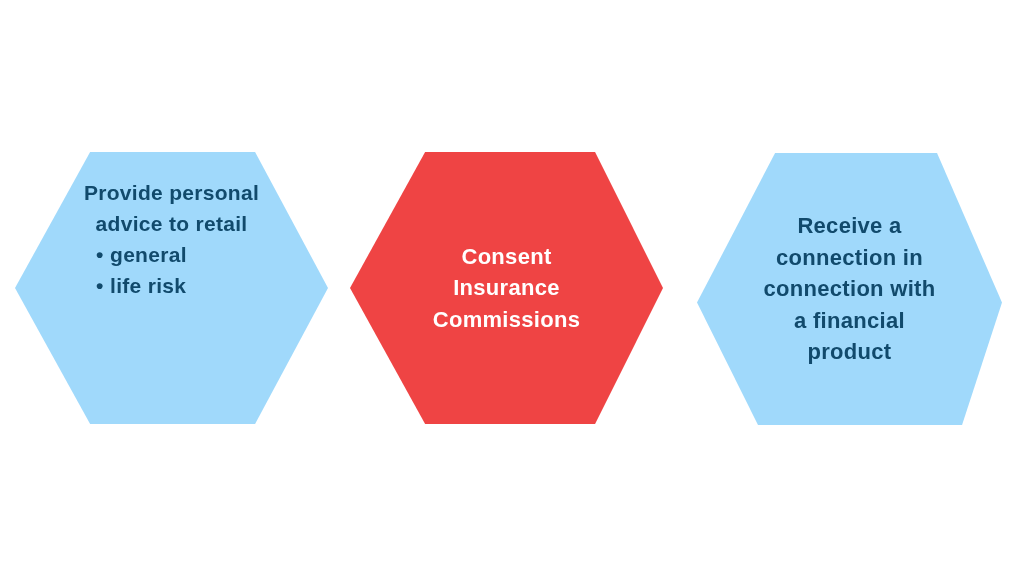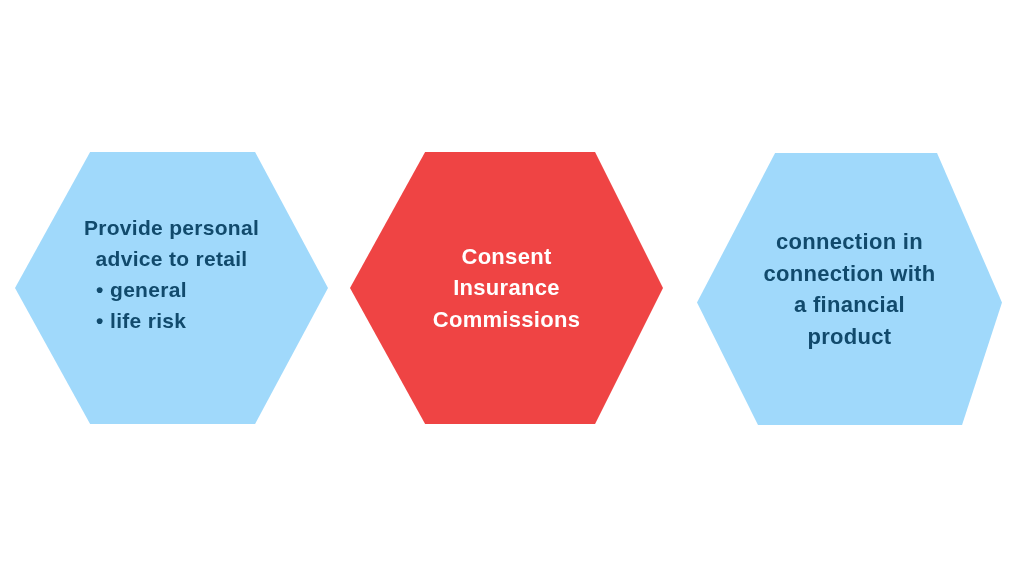--- a/index.html
+++ b/index.html
@@ -50,21 +50,20 @@
     clip-path: polygon(0% 55%, 25.6% 0%, 78.7% 0%, 100% 55%, 86.9% 100%, 20% 100%);
     display: flex;
     flex-direction: column;
     justify-content: center;
     text-align: center;
     font-size: 22px;
     line-height: 31.5px;
   }
   .hex-left .content {
     padding-top: 25px;
-    margin-top: 35px;
   }
   .lines-center {
     text-align: center;
   }
   .bullet-list {
     margin: 0 0 0 81px;
     padding: 0;
     text-align: left;
   }
   .bullet-item {
@@ -99,19 +98,20 @@
     </div>
   </div>
 
   <div class="hex hex-mid" style="background-color: #ef4444; color: rgb(255, 255, 255);">
     <div>Consent</div>
     <div>Insurance</div>
     <div>Commissions</div>
   </div>
 
   <div class="hex hex-right" style="background-color: rgb(160, 217, 251); color: rgb(17, 74, 108);">
+    <div>Receive a</div>
     <div>connection in</div>
     <div>connection with</div>
     <div>a financial</div>
     <div>product</div>
   </div>
 
 </div>
 
 </body></html>

